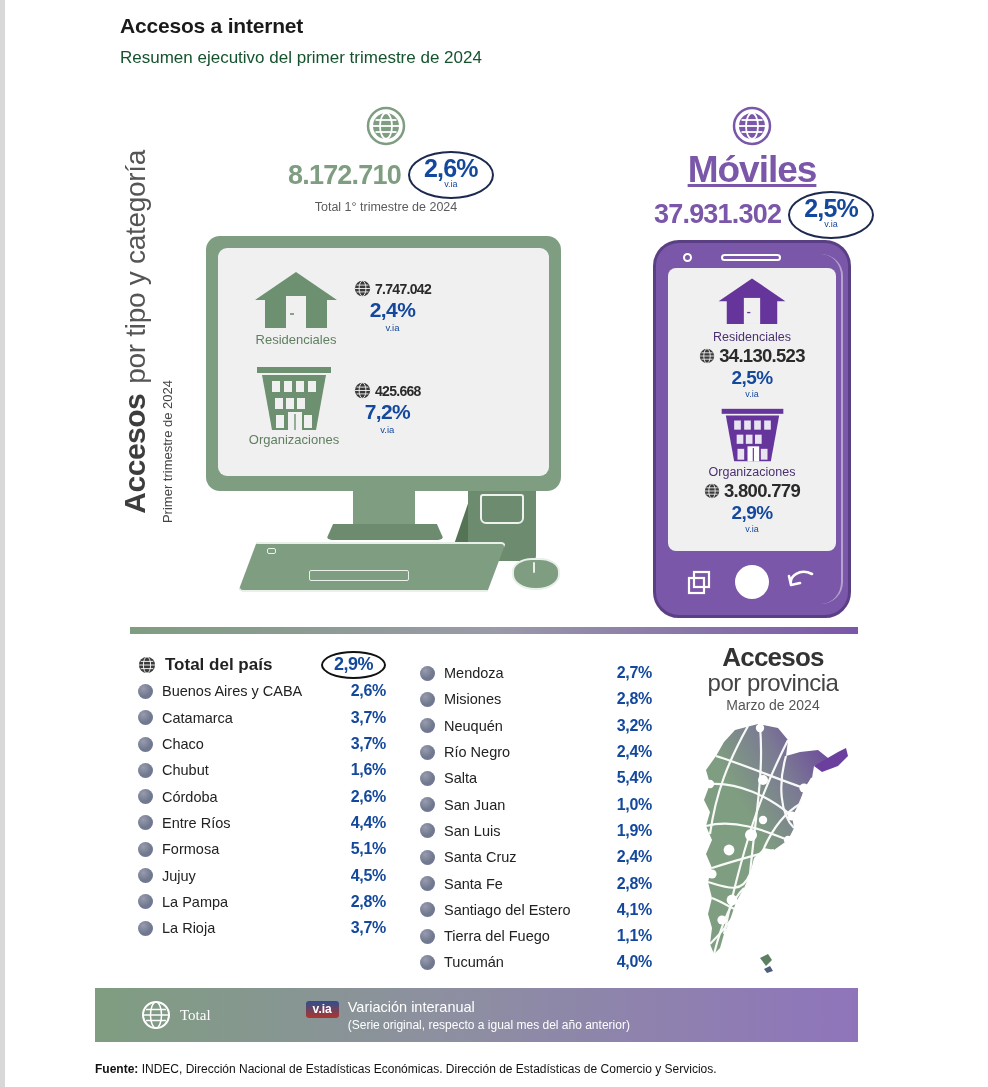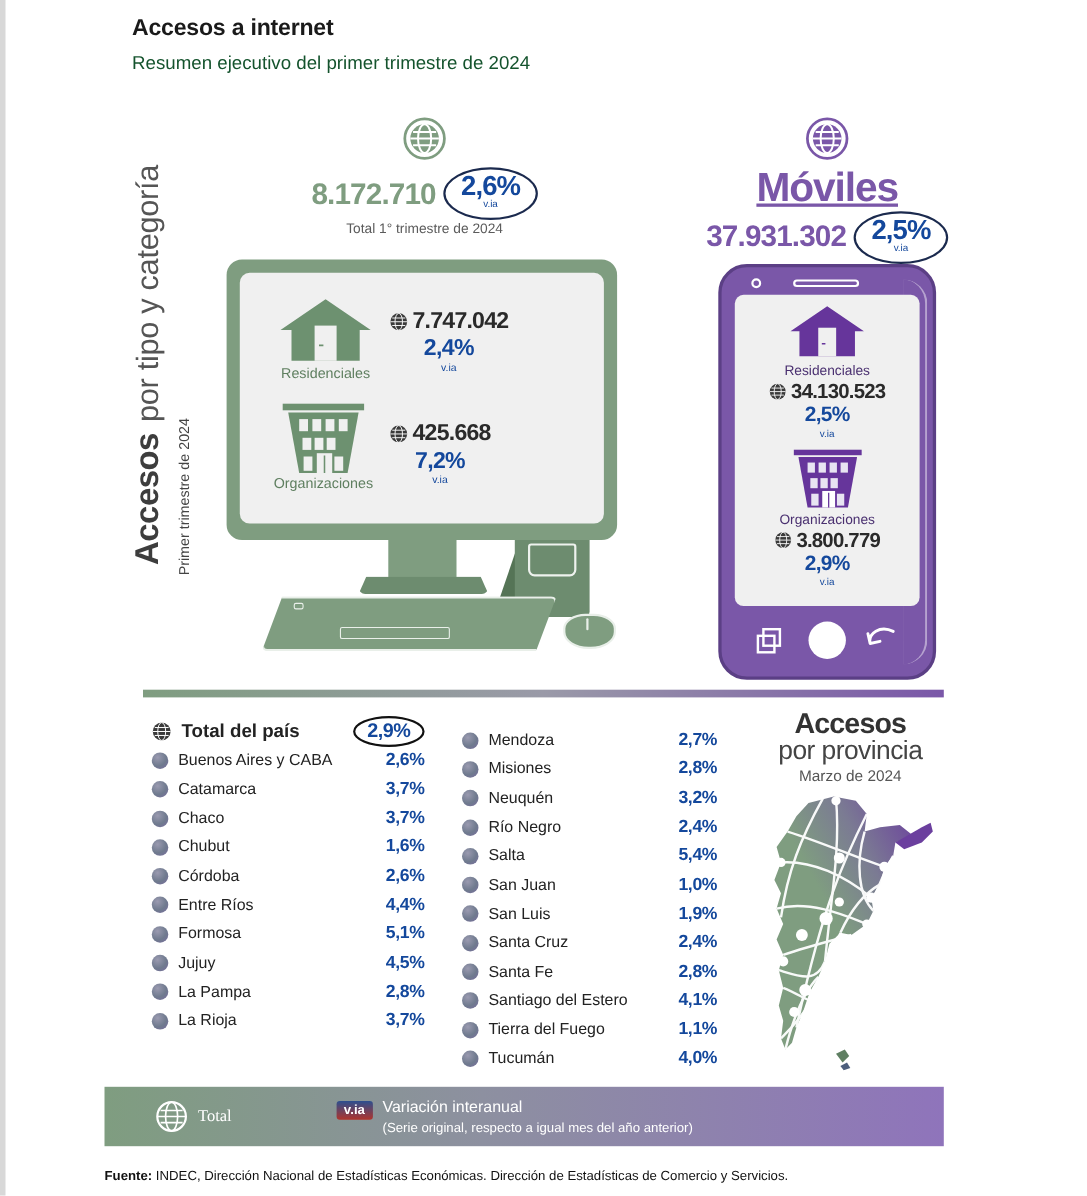--- a/index.html
+++ b/index.html
@@ -60,21 +60,21 @@
   }
 
   
   .sec-head { position: absolute; text-align: center; }
   .sec-globe { margin: 0 auto; }
   .sec-name {
     font-size: 37px; font-weight: bold; letter-spacing: -1px;
     line-height: 1.05; margin-top: 1px;
   }
   .sec-row {
-    display: flex; align-items: center; justify-content: center;
+    display: flex; align-items: center; justify-content: flex-start;
     gap: 7px; margin-top: 1px;
   }
   .sec-total { font-size: 27px; font-weight: bold; letter-spacing: -0.8px; }
   .sec-caption { font-size: 12.5px; color: #5b5b5b; margin-top: 1px; }
 
   .pill {
     position: relative;
     border: 2px solid #1b2a4e;
     border-radius: 50%;
     padding: 3px 14px 8px 14px;
@@ -150,21 +150,21 @@
   
   .mon-content { position: absolute; left: 22px; top: 12px; width: 331px; height: 228px; }
   .blk { position: absolute; display: flex; align-items: flex-start; }
   .blk-ico { position: relative; }
   .blk-cap {
     position: absolute; left: 0; width: 100%; text-align: center;
     font-size: 13px; color: #5f7f60; white-space: nowrap;
   }
   .blk-nums { margin-left: 4px; }
   .num-row { display: flex; align-items: center; gap: 4px; }
-  .num-val { font-size: 21px; font-weight: bold; color: #2a2a2a; letter-spacing: -0.7px; }
+  .num-val { font-size: 14px; font-weight: bold; color: #2a2a2a; letter-spacing: -0.7px; }
   .pct { font-size: 21px; font-weight: bold; color: #14489c; letter-spacing: -0.6px; }
   .via { font-size: 9.5px; color: #14489c; }
 
   
   .phone { position: absolute; left: 653px; top: 240px; width: 198px; height: 378px; }
   .phone-body {
     position: absolute; inset: 0;
     background: #7a57a8; border-radius: 26px;
     border: 3px solid #5b3f85;
   }

